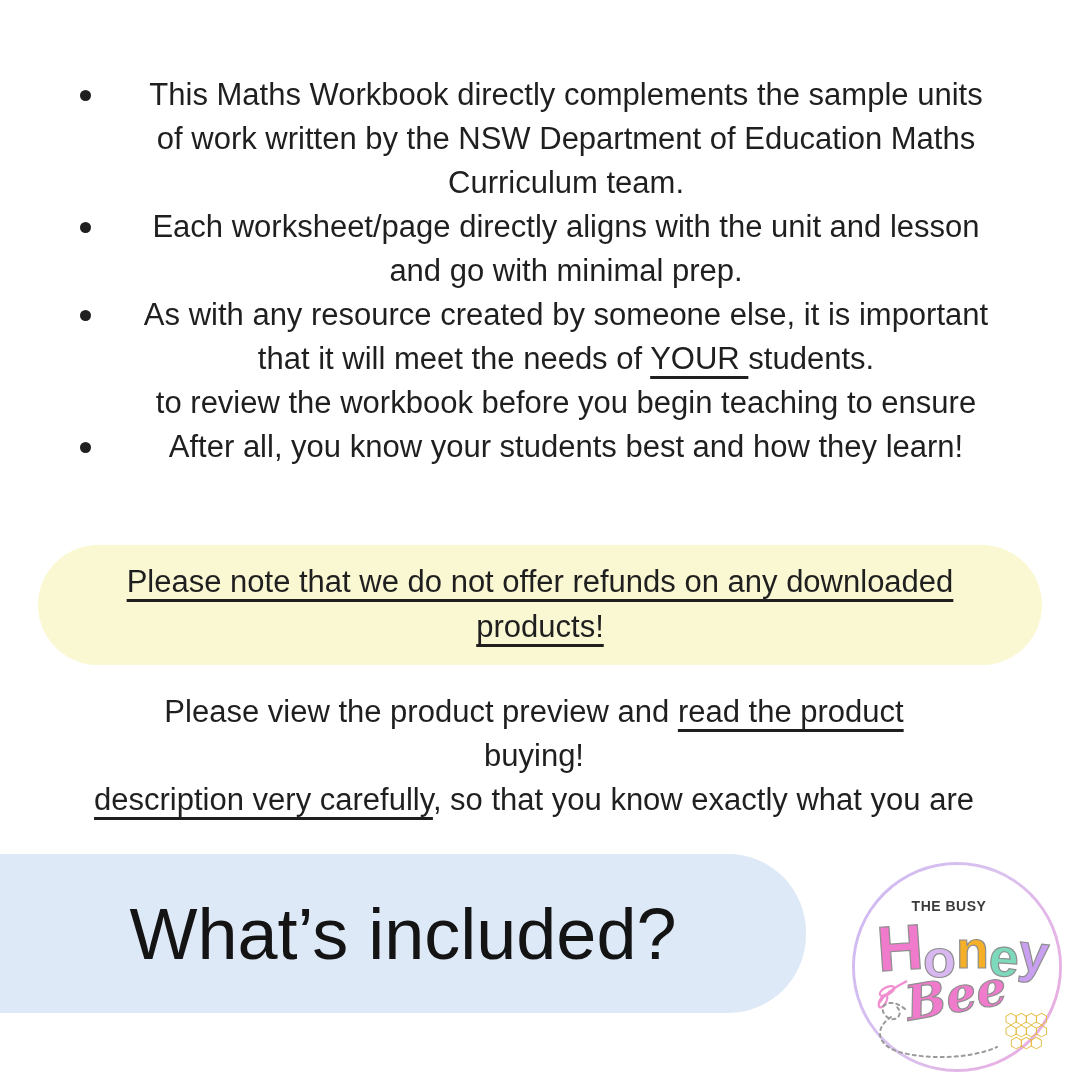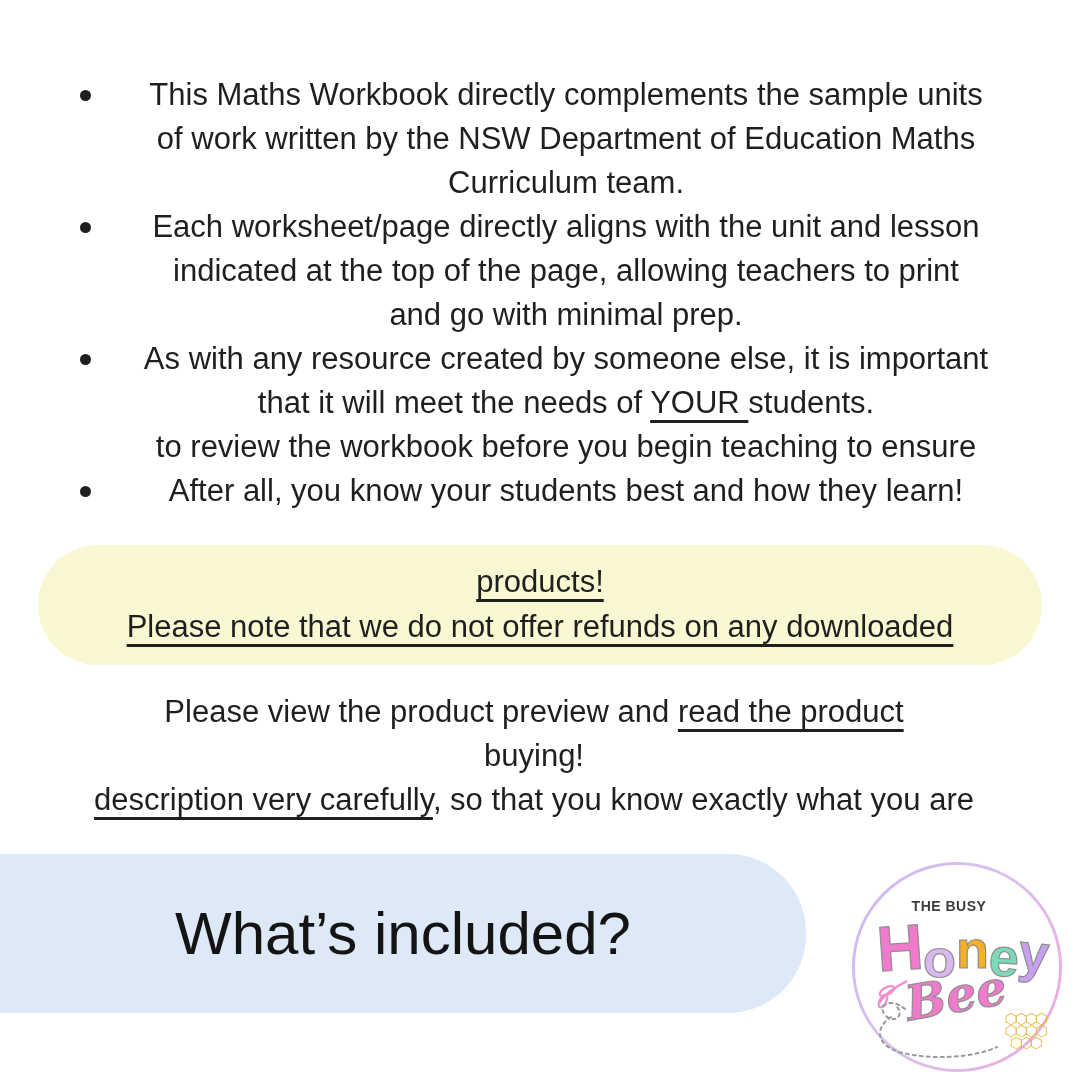--- a/index.html
+++ b/index.html
@@ -33,21 +33,21 @@
     position:absolute; top:690px; left:34px; width:1000px;
     text-align:center; font-size:31px; line-height:44px;
   }
 
   
   .banner {
     position:absolute; left:0; top:854px; width:806px; height:159px;
     background:#dee9f7; border-radius:0 78px 78px 0;
     display:flex; align-items:center; justify-content:center;
   }
-  .banner-title { font-size:60px; letter-spacing:0; color:#141414; white-space:nowrap; }
+  .banner-title { font-size:72px; letter-spacing:0; color:#141414; white-space:nowrap; }
 
   
   .logo {
     position:absolute; left:852px; top:862px; width:210px; height:210px;
     border-radius:50%; border:3px solid transparent;
     background:linear-gradient(#fff,#fff) padding-box,
                linear-gradient(120deg,#cdb7f3 0%,#d9c2ee 45%,#eda8de 100%) border-box;
     box-shadow:0 0 0 1px rgba(255,255,255,0.6) inset;
   }
   .logo-top {
@@ -87,38 +87,37 @@
   <ul class="bullets">
     <li>
       <span class="dot"></span>
       <div>This Maths Workbook directly complements the sample units</div>
       <div>of work written by the NSW Department of Education Maths</div>
       <div>Curriculum team.</div>
     </li>
     <li>
       <span class="dot"></span>
       <div>Each worksheet/page directly aligns with the unit and lesson</div>
-      <div>indicated at the top of the page, allowing teachers to print</div>
       <div>and go with minimal prep.</div>
     </li>
     <li>
       <span class="dot"></span>
       <div>As with any resource created by someone else, it is important</div>
       <div><span>that it will meet the needs of </span><span class="u">YOUR </span><span>students.</span></div>
       <div>to review the workbook before you begin teaching to ensure</div>
     </li>
     <li>
       <span class="dot"></span>
       <div>After all, you know your students best and how they learn!</div>
     </li>
   </ul>
 
   <div class="refund">
+    <div class="u">Please note that we do not offer refunds on any downloaded</div>
     <div class="u">products!</div>
-    <div class="u">Please note that we do not offer refunds on any downloaded</div>
   </div>
 
   <div class="preview">
     <div><span>Please view the product preview and </span><span class="u">read the product</span></div>
     <div>buying!</div>
     <div><span class="u">description very carefully</span><span>, so that you know exactly what you are</span></div>
   </div>
 
   <div class="banner">
     <div class="banner-title">What’s included?</div>

